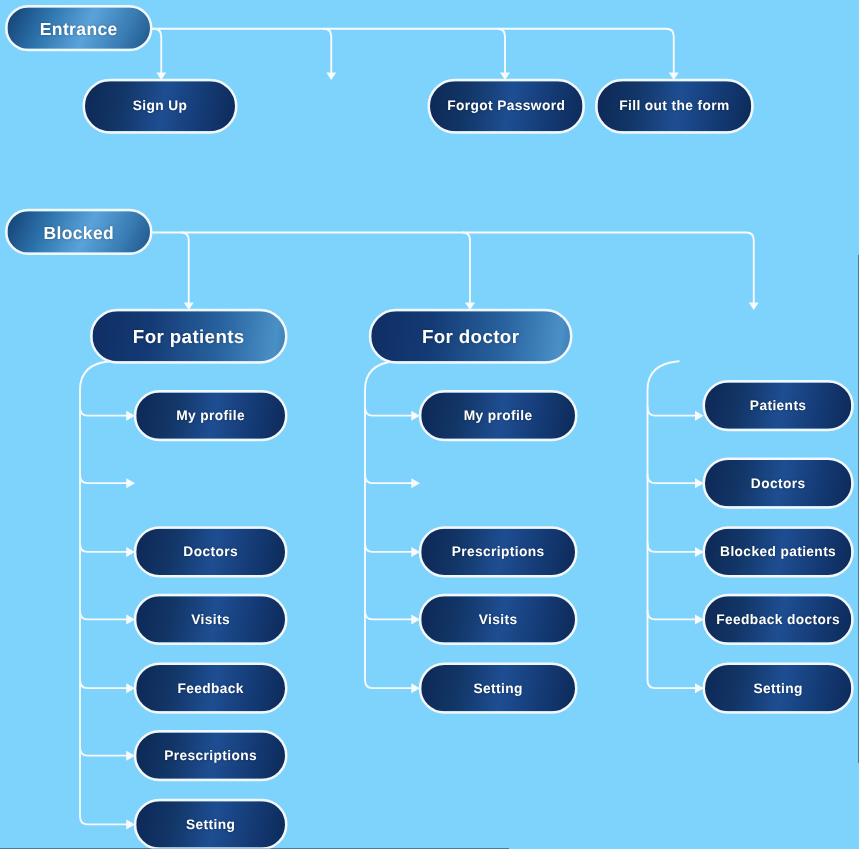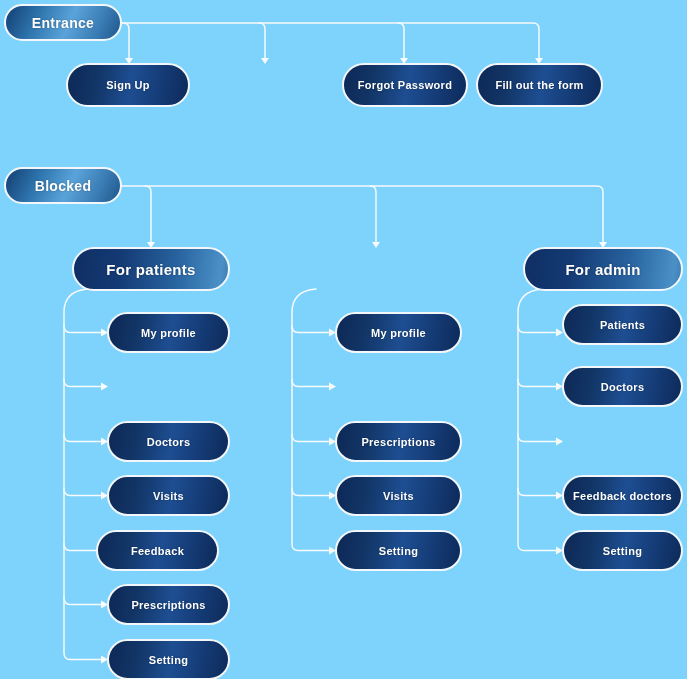--- a/index.html
+++ b/index.html
@@ -109,32 +109,33 @@
     </g>
   </svg>
 
   <div class="pill header" style="left:4px;top:4px;width:118px">Entrance</div>
   <div class="pill child" style="left:66px;top:63px;width:124px;height:44px">Sign Up</div>
   <div class="pill child" style="left:342px;top:63px;width:126px;height:44px">Forgot Password</div>
   <div class="pill child" style="left:476px;top:63px;width:127px;height:44px">Fill out the form</div>
 
   <div class="pill header" style="left:4px;top:167px;width:118px">Blocked</div>
   <div class="pill cat" style="left:72px;top:247px;width:158px">For patients</div>
-  <div class="pill cat" style="left:523px;top:247px;width:160px">For admin</div>
+  <div class="pill cat" style="left:295px;top:247px;width:163px">For doctor</div>
 
   <div class="pill child" style="left:107px;top:312px;width:123px">My profile</div>
   <div class="pill child" style="left:107px;top:421px;width:123px">Doctors</div>
   <div class="pill child" style="left:107px;top:475px;width:123px">Visits</div>
-  <div class="pill child" style="left:96px;top:530px;width:123px">Feedback</div>
+  <div class="pill child" style="left:107px;top:530px;width:123px">Feedback</div>
   <div class="pill child" style="left:107px;top:584px;width:123px">Prescriptions</div>
   <div class="pill child" style="left:107px;top:639px;width:123px">Setting</div>
 
   <div class="pill child" style="left:335px;top:312px;width:127px">My profile</div>
   <div class="pill child" style="left:335px;top:421px;width:127px">Prescriptions</div>
   <div class="pill child" style="left:335px;top:475px;width:127px">Visits</div>
   <div class="pill child" style="left:335px;top:530px;width:127px">Setting</div>
 
   <div class="pill child" style="left:562px;top:304px;width:121px">Patients</div>
   <div class="pill child" style="left:562px;top:366px;width:121px">Doctors</div>
+  <div class="pill child" style="left:562px;top:421px;width:121px">Blocked patients</div>
   <div class="pill child" style="left:562px;top:475px;width:121px">Feedback doctors</div>
   <div class="pill child" style="left:562px;top:530px;width:121px">Setting</div>
 
 </div>
 
 </body></html>

